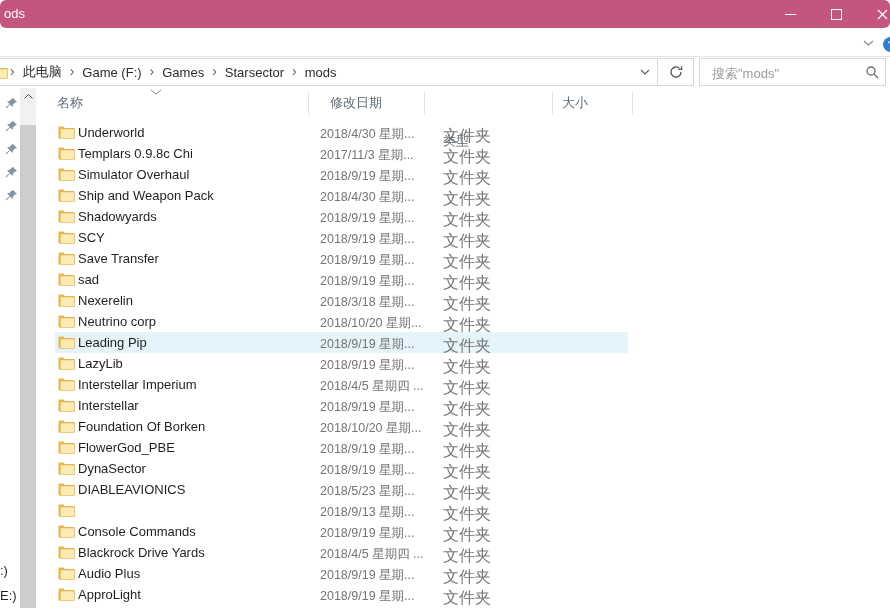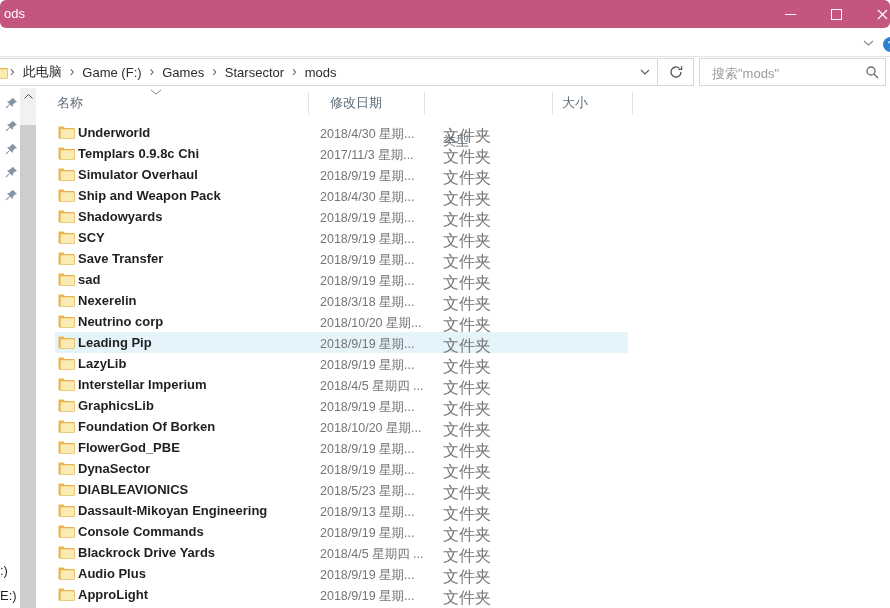--- a/index.html
+++ b/index.html
@@ -46,21 +46,21 @@
   .nav-partial.b{top:588px;}
   
   .col-header{position:absolute;top:90px;height:26px;font-size:13px;color:#5d6b79;display:flex;align-items:center;}
   .col-sep{position:absolute;top:92px;width:1px;height:23px;background:#e2e2e2;}
   .sort-chevron{position:absolute;left:150px;top:89px;}
   .rows{position:absolute;left:40px;top:122px;width:850px;}
   .frow{position:relative;height:21px;}
   .frow .hl{display:none;position:absolute;left:15px;top:0;width:573px;height:21px;background:var(--highlight);}
   .frow.sel .hl{display:block;}
   .frow .ficon{position:absolute;left:18px;top:3px;}
-  .frow .fname{position:absolute;left:38px;top:3px;font-size:13px;color:#1f1f1f;white-space:nowrap;font-weight:bold;}
+  .frow .fname{position:absolute;left:38px;top:3px;font-size:13px;color:#1f1f1f;white-space:nowrap;}
   .frow .fdate{position:absolute;left:280px;top:4px;font-size:12.5px;color:#757575;white-space:nowrap;}
   .frow .ftype{position:absolute;left:403px;top:4px;font-size:16px;color:#757575;white-space:nowrap;}
 </style>
 </head>
 <body>
 
 <div class="titlebar">
   <span class="title">ods</span>
   <div class="win-btn min">
     <div class="glyph-min"></div>
@@ -282,21 +282,21 @@
         </svg></span>
       <span class="fname">Interstellar Imperium</span>
       <span class="fdate">2018/4/5 星期四 ...</span>
       <span class="ftype">文件夹</span>
     </div>
     <div class="frow">
       <span class="ficon" style="position: absolute; left: 18px; top: 3px;"><svg width="17" height="14" viewBox="0 0 17 14">
           <path d="M.5 2.2c0-.5.3-.8.8-.8h4.2l1.4 1.6h8.8c.5 0 .8.3.8.8v9c0 .5-.3.8-.8.8H1.3c-.5 0-.8-.3-.8-.8z" style="fill:var(--folder-back)"></path>
           <path d="M2.3 3.9h14.2v9.2c0 .4-.3.6-.7.6H2.9c-.4 0-.6-.2-.6-.6z" style="fill:var(--folder-front);stroke:var(--folder-edge);stroke-width:.6"></path>
         </svg></span>
-      <span class="fname">GraphicsLib</span>
+      <span class="fname">Interstellar</span>
       <span class="fdate">2018/9/19 星期...</span>
       <span class="ftype">文件夹</span>
     </div>
     <div class="frow">
       <span class="ficon" style="position: absolute; left: 18px; top: 3px;"><svg width="17" height="14" viewBox="0 0 17 14">
           <path d="M.5 2.2c0-.5.3-.8.8-.8h4.2l1.4 1.6h8.8c.5 0 .8.3.8.8v9c0 .5-.3.8-.8.8H1.3c-.5 0-.8-.3-.8-.8z" style="fill:var(--folder-back)"></path>
           <path d="M2.3 3.9h14.2v9.2c0 .4-.3.6-.7.6H2.9c-.4 0-.6-.2-.6-.6z" style="fill:var(--folder-front);stroke:var(--folder-edge);stroke-width:.6"></path>
         </svg></span>
       <span class="fname">Foundation Of Borken</span>
       <span class="fdate">2018/10/20 星期...</span>
@@ -327,21 +327,20 @@
         </svg></span>
       <span class="fname">DIABLEAVIONICS</span>
       <span class="fdate">2018/5/23 星期...</span>
       <span class="ftype">文件夹</span>
     </div>
     <div class="frow">
       <span class="ficon" style="position: absolute; left: 18px; top: 3px;"><svg width="17" height="14" viewBox="0 0 17 14">
           <path d="M.5 2.2c0-.5.3-.8.8-.8h4.2l1.4 1.6h8.8c.5 0 .8.3.8.8v9c0 .5-.3.8-.8.8H1.3c-.5 0-.8-.3-.8-.8z" style="fill:var(--folder-back)"></path>
           <path d="M2.3 3.9h14.2v9.2c0 .4-.3.6-.7.6H2.9c-.4 0-.6-.2-.6-.6z" style="fill:var(--folder-front);stroke:var(--folder-edge);stroke-width:.6"></path>
         </svg></span>
-      <span class="fname">Dassault-Mikoyan Engineering</span>
       <span class="fdate">2018/9/13 星期...</span>
       <span class="ftype">文件夹</span>
     </div>
     <div class="frow">
       <span class="ficon" style="position: absolute; left: 18px; top: 3px;"><svg width="17" height="14" viewBox="0 0 17 14">
           <path d="M.5 2.2c0-.5.3-.8.8-.8h4.2l1.4 1.6h8.8c.5 0 .8.3.8.8v9c0 .5-.3.8-.8.8H1.3c-.5 0-.8-.3-.8-.8z" style="fill:var(--folder-back)"></path>
           <path d="M2.3 3.9h14.2v9.2c0 .4-.3.6-.7.6H2.9c-.4 0-.6-.2-.6-.6z" style="fill:var(--folder-front);stroke:var(--folder-edge);stroke-width:.6"></path>
         </svg></span>
       <span class="fname">Console Commands</span>
       <span class="fdate">2018/9/19 星期...</span>

